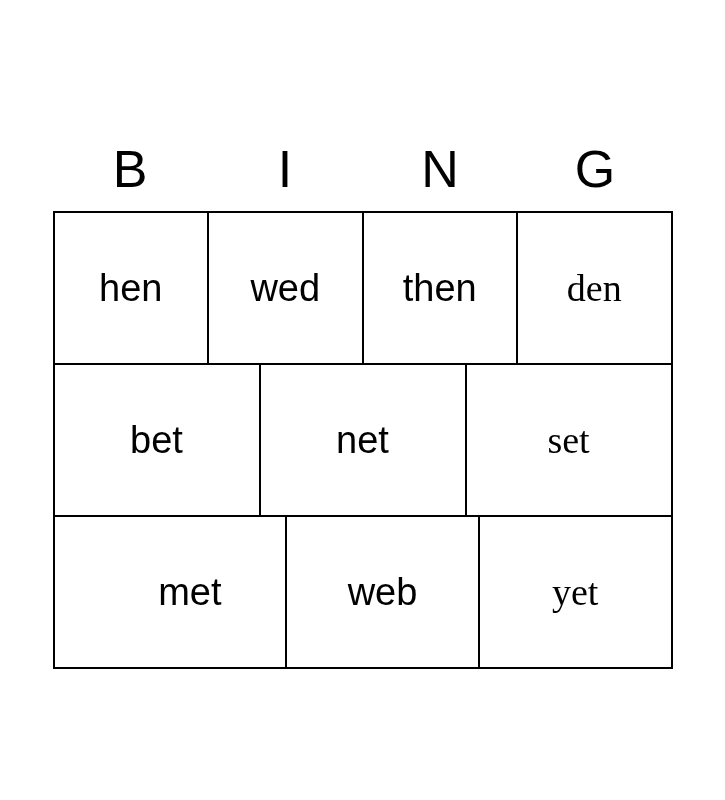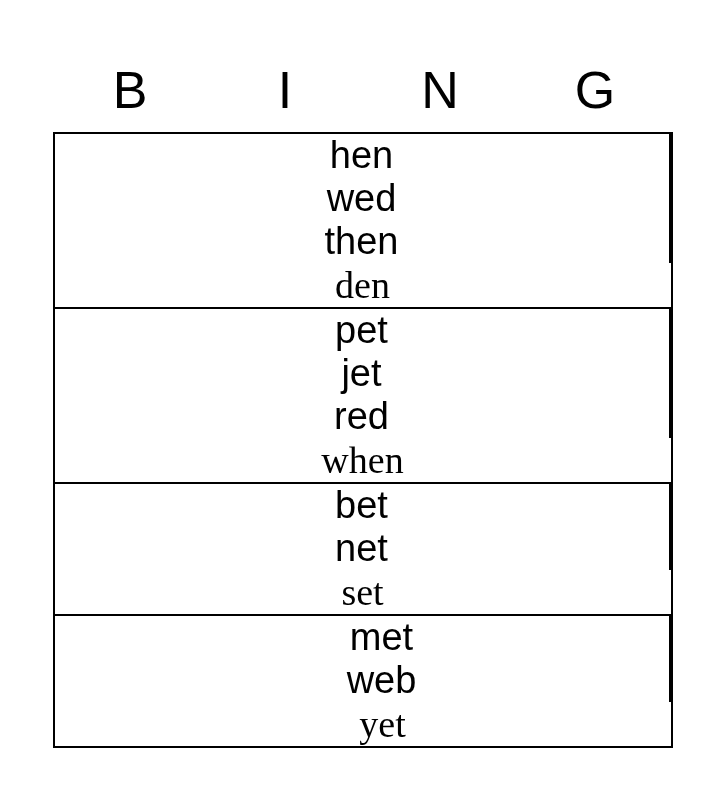--- a/index.html
+++ b/index.html
@@ -41,21 +41,20 @@
     .bingo-grid {
       border: 2px solid #000;
       display: flex;
       flex-direction: column;
       width: 620px;
     }
 
     .bingo-row {
       display: flex;
       border-bottom: 2px solid #000;
-      flex-direction: column;
     }
 
     .bingo-row:last-child {
       border-bottom: none;
       padding-left: 40px;
     }
 
     .bingo-cell {
       flex: 1;
       height: 150px;
@@ -83,26 +82,20 @@
     <div class="bingo-header-cell">G</div>
   </div>
   <div class="bingo-grid">
     <div class="bingo-row">
       <div class="bingo-cell">hen</div>
       <div class="bingo-cell">wed</div>
       <div class="bingo-cell">then</div>
       <div class="bingo-cell">den</div>
     </div>
     <div class="bingo-row">
-      <div class="bingo-cell">pet</div>
-      <div class="bingo-cell">jet</div>
-      <div class="bingo-cell">red</div>
-      <div class="bingo-cell">when</div>
-    </div>
-    <div class="bingo-row">
       <div class="bingo-cell">bet</div>
       <div class="bingo-cell">net</div>
       <div class="bingo-cell">set</div>
     </div>
     <div class="bingo-row">
       <div class="bingo-cell">met</div>
       <div class="bingo-cell">web</div>
       <div class="bingo-cell">yet</div>
     </div>
   </div>

